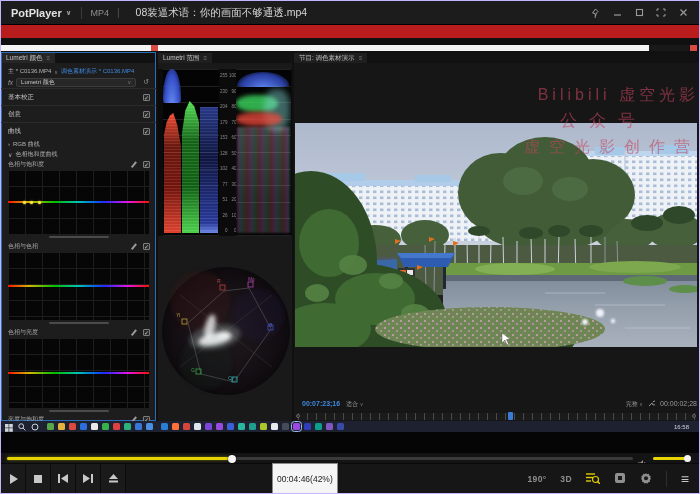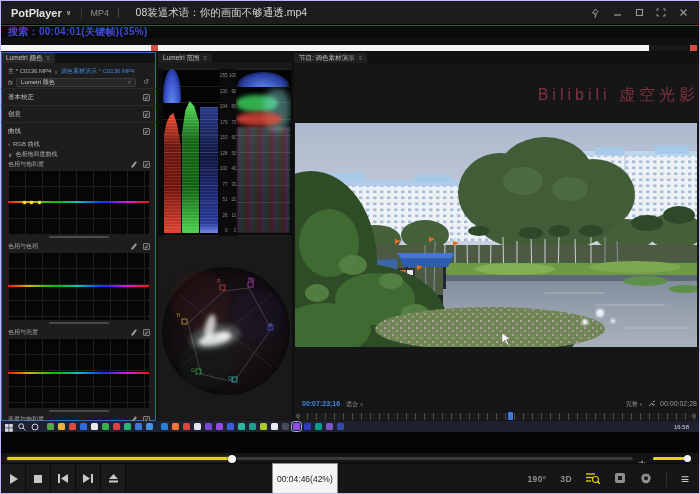--- a/index.html
+++ b/index.html
@@ -167,23 +167,20 @@
           </svg>
       </span>
       <span class="win-btn">
         <svg width="9" height="9" viewBox="0 0 9 9">
             <path d="M1.5 1.5 L7.5 7.5 M7.5 1.5 L1.5 7.5" stroke="#9a9a9a" stroke-width="1.2"></path>
           </svg>
       </span>
     </div>
   </div>
 
-  <div class="statusline">
-    <span class="searchtext">搜索：00:04:01(关键帧)(35%)</span>
-  </div>
 
   <div class="video">
     <div class="white-strip"></div>
     <div class="white-strip-dark"></div>
     <div class="red-sq" style="left:150px;"></div>
     <div class="red-sq" style="left:689px;"></div>
 
     <div class="panel lumetri">
       <div class="ptab-row">
         <div class="ptab">
@@ -366,20 +363,22 @@
     <div class="panel program">
       <div class="ptab-row">
         <div class="ptab" style="background:#1f1f1f;">
           <span>节目: 调色素材演示</span>
           <span class="pmenu">≡</span>
         </div>
       </div>
 
       <div class="watermark">
         <div class="wm1">Bilibili 虚空光影</div>
+        <div class="wm2">公众号</div>
+        <div class="wm3">虚空光影创作营</div>
       </div>
 
       <div class="monitor-img">
         <svg width="402" height="224" viewBox="0 0 402 224" preserveAspectRatio="none">
           <defs>
             <linearGradient id="sky" x1="0" y1="0" x2="0" y2="1">
               <stop offset="0%" stop-color="#aeb9cd"></stop>
                 <stop offset="100%" stop-color="#c9d1de"></stop>
             </linearGradient>
             <linearGradient id="water" x1="0" y1="0" x2="0" y2="1">

